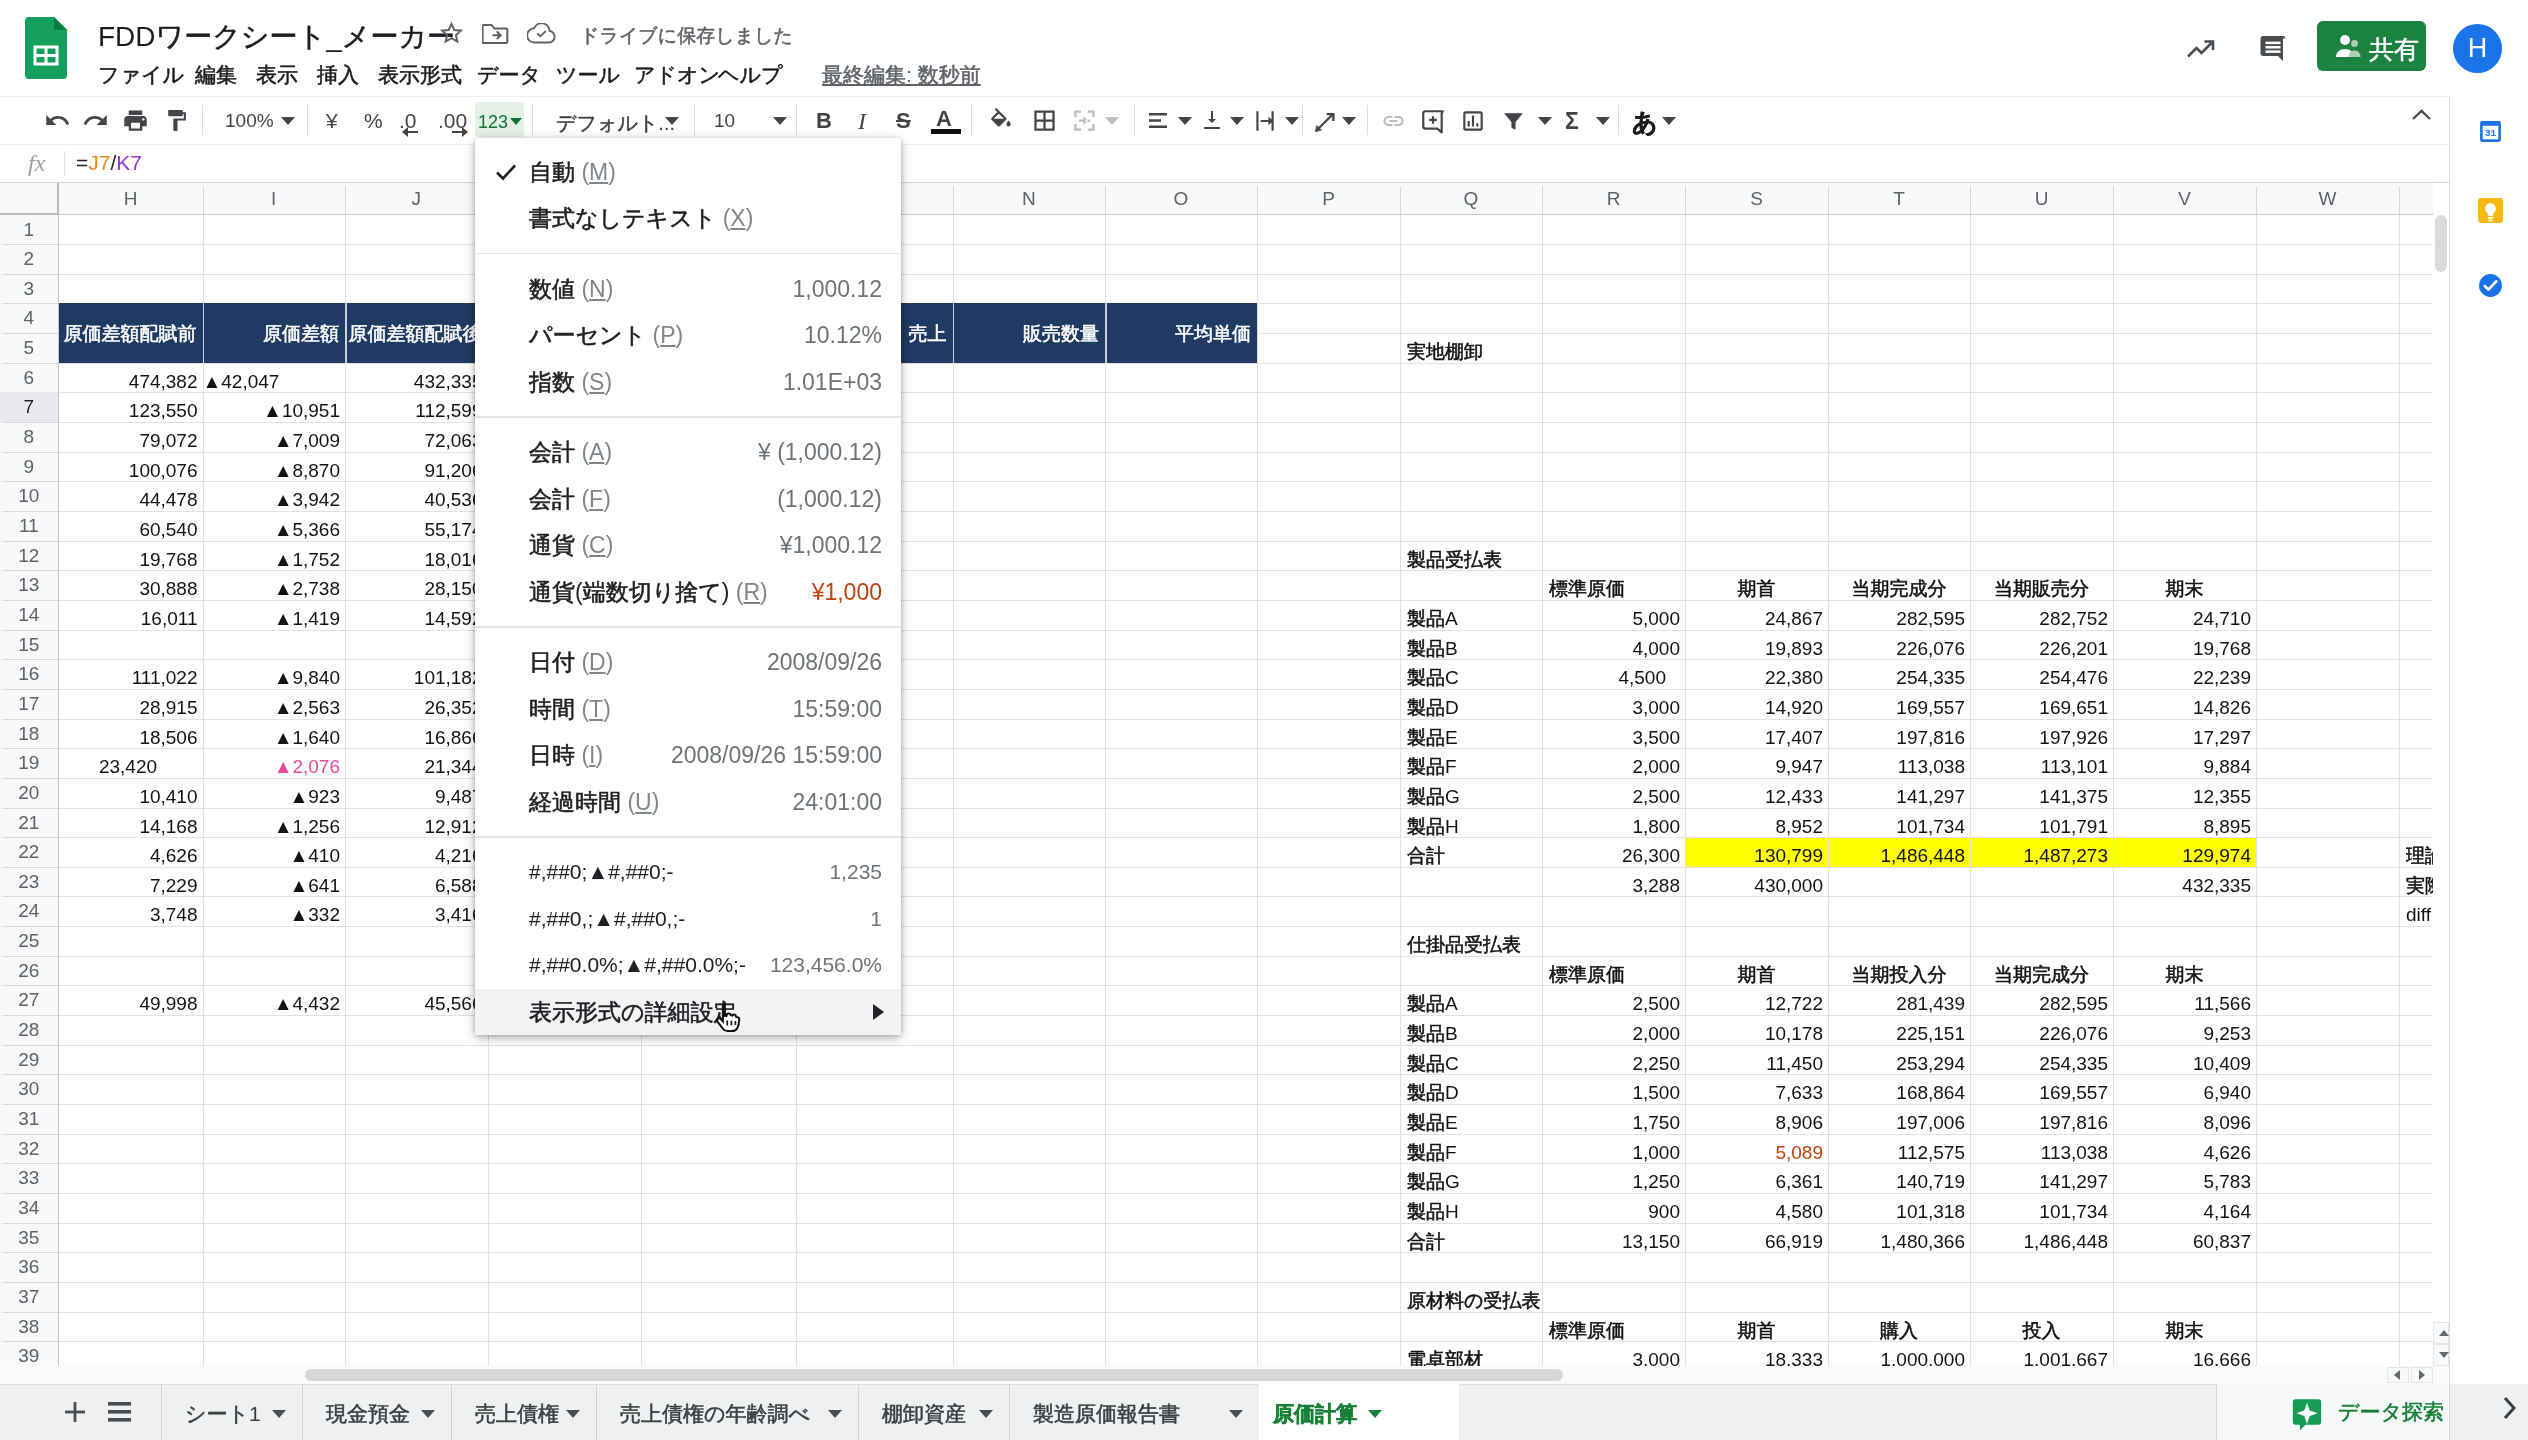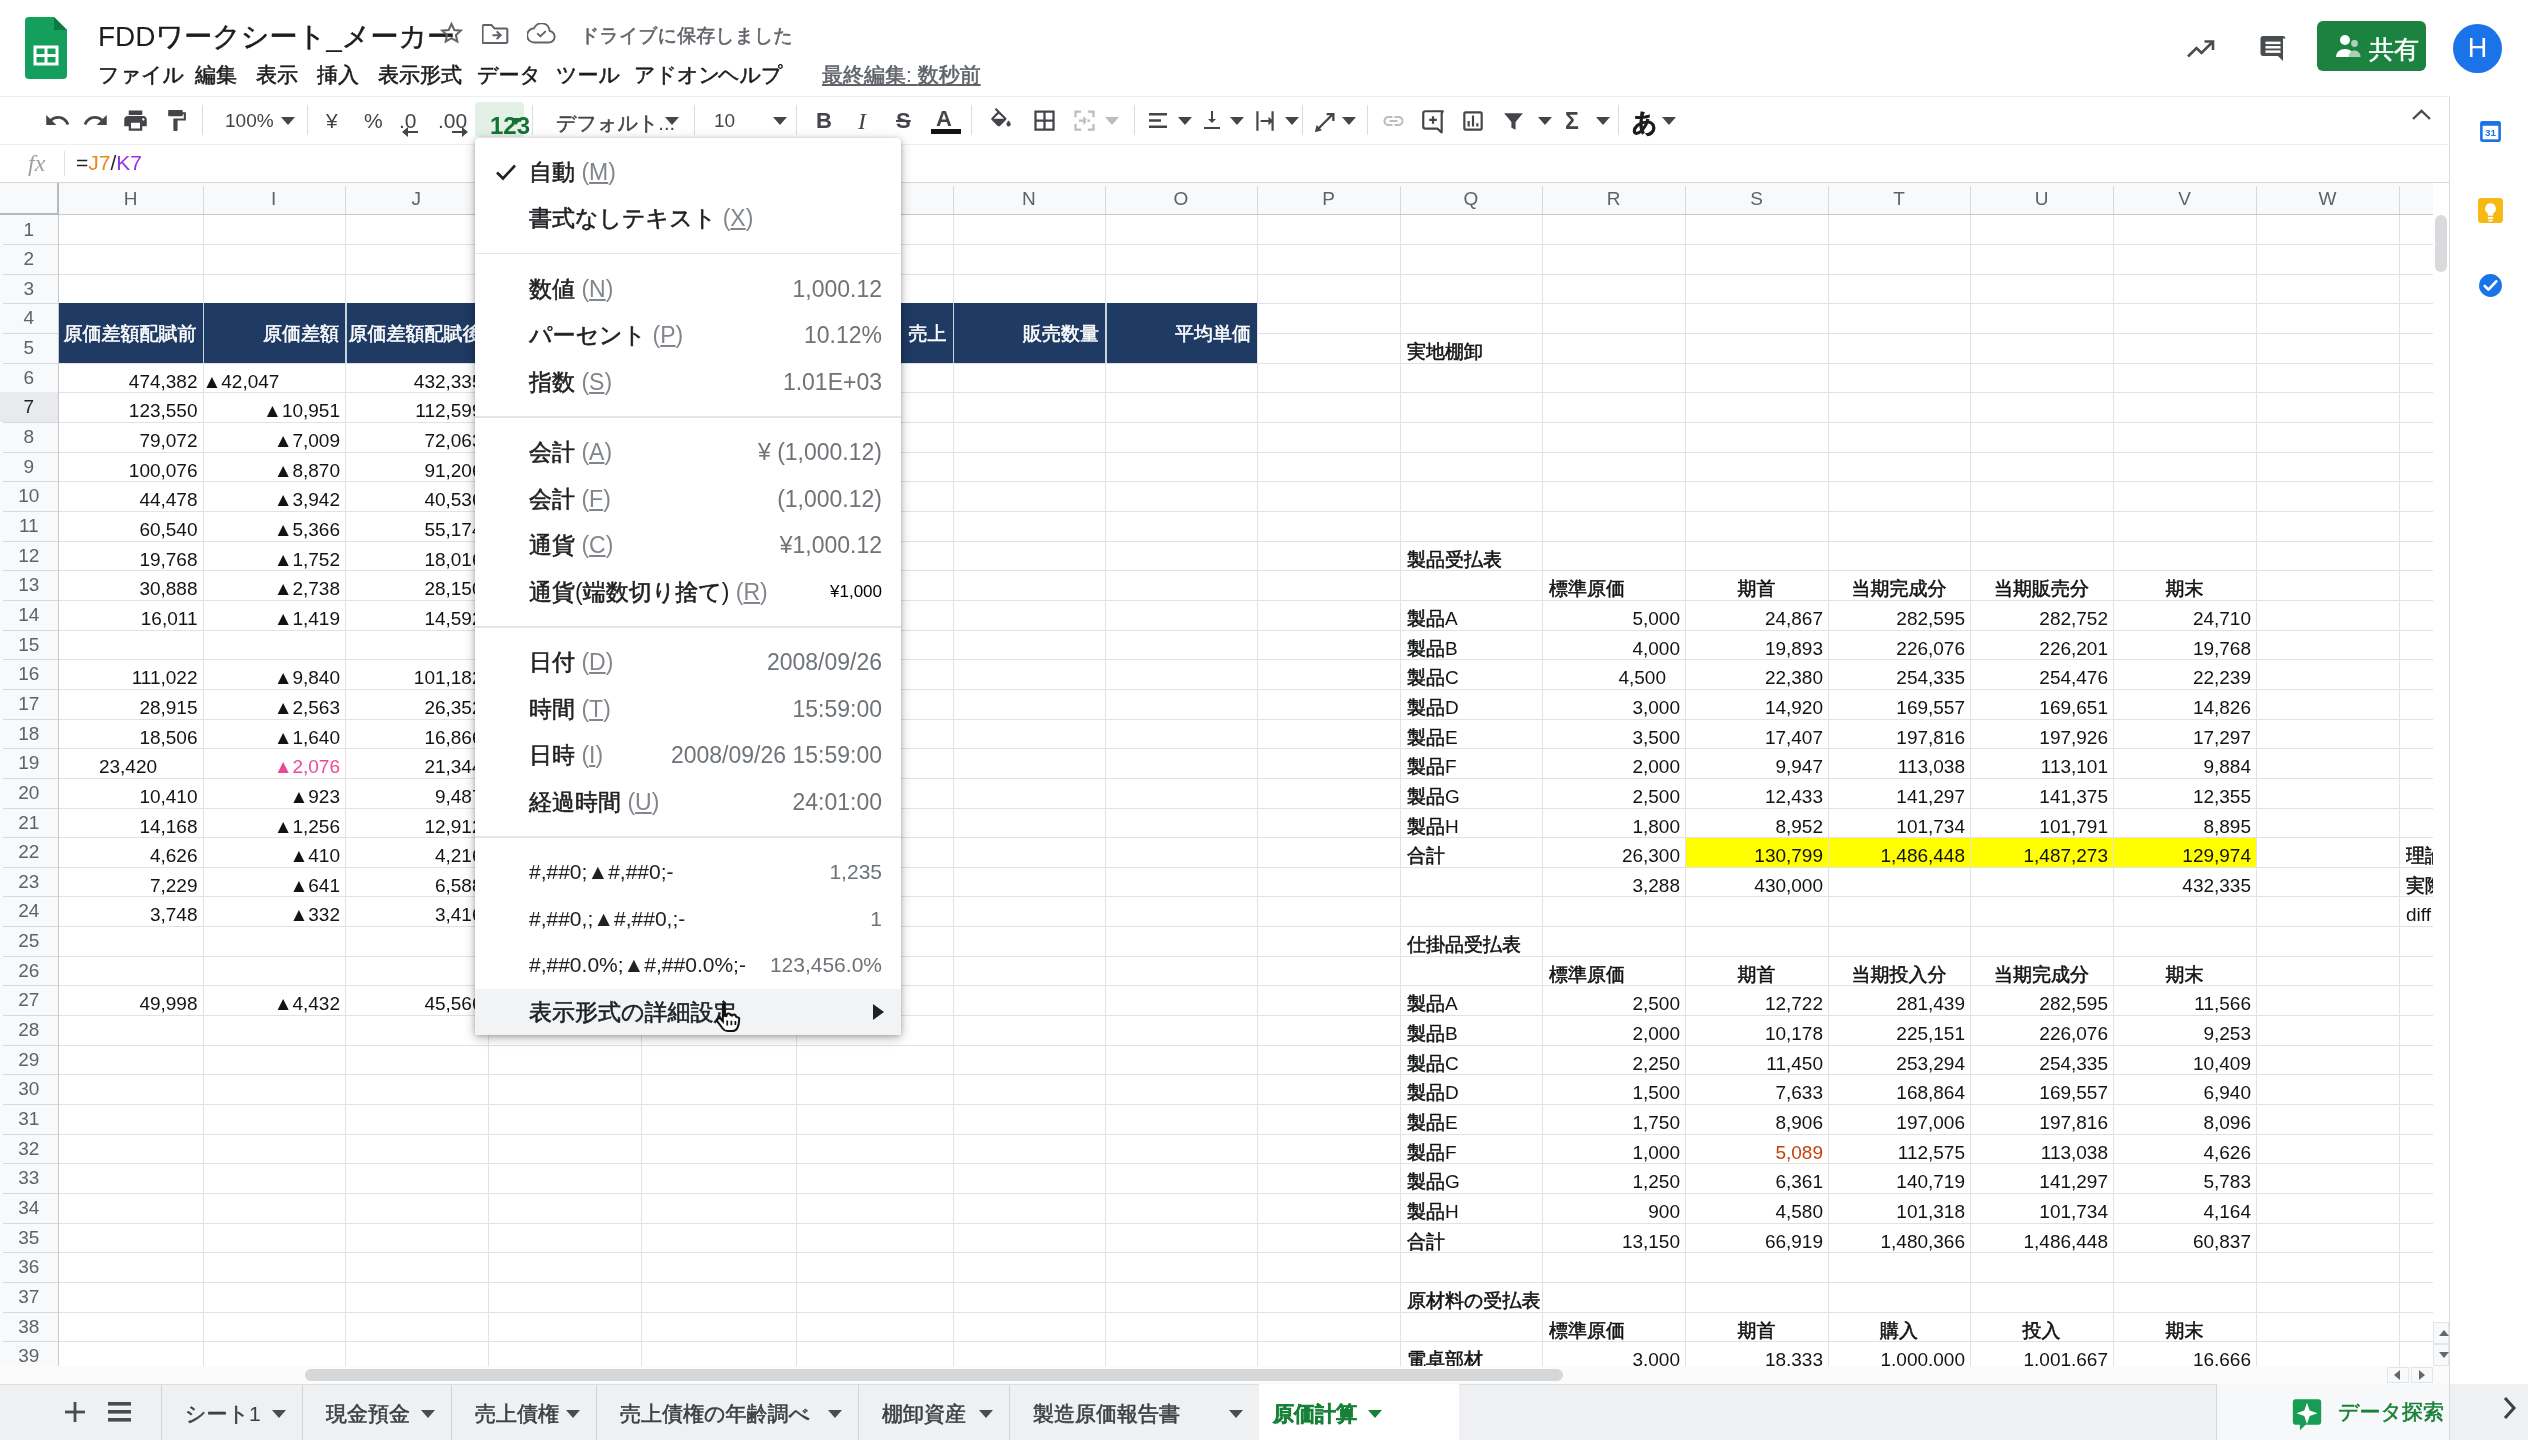--- a/index.html
+++ b/index.html
@@ -79,21 +79,21 @@
 <div class="abs nw" style="left:364px;top:109px;font-size:21px;color:#434549;font-weight:normal;">%</div>
 <div class="abs nw" style="left:399px;top:109px;font-size:21px;color:#434549;font-weight:normal;">.0</div>
 <svg class="abs" style="left:402px;top:126px" width="16" height="12" viewBox="0 0 16 12" fill="#434549">
     <path d="M6 1v4h10v2H6v4L0 6z"></path>
   </svg>
 <div class="abs nw" style="left:438px;top:109px;font-size:21px;color:#434549;font-weight:normal;">.00</div>
 <svg class="abs" style="left:452px;top:126px" width="16" height="12" viewBox="0 0 16 12" fill="#434549">
     <path d="M10 1v4H0v2h10v4l6-5z"></path>
   </svg>
 <div class="abs" style="left:475px;top:102px;width:49px;height:35px;background:#e2f0e6;border-radius:4px"></div>
-<div class="abs nw" style="left:478px;top:112px;font-size:24px;color:#137333;font-weight:bold;margin-left:12px;">123</div>
+<div class="abs nw" style="left:478px;top:112px;font-size:18px;color:#137333;font-weight:normal;">123</div>
 <div class="abs" style="left:510px;top:118px;width:0;height:0;border-left:6px solid transparent;border-right:6px solid transparent;border-top:7px solid #137333"></div>
 <div class="abs" style="left:532px;top:105px;width:1px;height:30px;background:#dadce0"></div>
 <div class="abs nw" style="left:556px;top:110px;font-size:20px;color:#434549;font-weight:normal;"><span class="j">デフォルト</span>...</div>
 <div class="abs" style="left:665px;top:117px;width:0;height:0;border-left:7px solid transparent;border-right:7px solid transparent;border-top:8px solid #434549"></div>
 <div class="abs" style="left:694px;top:105px;width:1px;height:30px;background:#dadce0"></div>
 <div class="abs nw" style="left:714px;top:110px;font-size:19px;color:#434549;font-weight:normal;">10</div>
 <div class="abs" style="left:773px;top:117px;width:0;height:0;border-left:7px solid transparent;border-right:7px solid transparent;border-top:8px solid #434549"></div>
 <div class="abs" style="left:796px;top:105px;width:1px;height:30px;background:#dadce0"></div>
 <div class="abs nw" style="left:816px;top:108px;font-size:22px;color:#434549;font-weight:bold;">B</div>
 <div class="abs nw" style="left:858px;top:108px;font-size:22px;color:#434549;font-weight:normal;"><span style="font-style:italic;font-family:'Liberation Serif',serif;font-size:24px">I</span></div>
@@ -630,21 +630,21 @@
 <div class="abs nw" style="left:529px;top:429.0px;height:46.5px;line-height:46.5px;font-size:23px;color:#202124"><span class="j">会計</span> <span style="color:#80868b">(<span style="text-decoration:underline">A</span>)</span></div>
 <div class="abs nw" style="left:625px;top:429.0px;width:257px;height:46.5px;line-height:46.5px;font-size:23px;color:#6e7378;text-align:right">¥ (1,000.12)</div>
 <div class="abs" style="left:475px;top:475.5px;width:426px;height:46.5px;"></div>
 <div class="abs nw" style="left:529px;top:475.5px;height:46.5px;line-height:46.5px;font-size:23px;color:#202124"><span class="j">会計</span> <span style="color:#80868b">(<span style="text-decoration:underline">F</span>)</span></div>
 <div class="abs nw" style="left:625px;top:475.5px;width:257px;height:46.5px;line-height:46.5px;font-size:23px;color:#6e7378;text-align:right">(1,000.12)</div>
 <div class="abs" style="left:475px;top:522.0px;width:426px;height:46.5px;"></div>
 <div class="abs nw" style="left:529px;top:522.0px;height:46.5px;line-height:46.5px;font-size:23px;color:#202124"><span class="j">通貨</span> <span style="color:#80868b">(<span style="text-decoration:underline">C</span>)</span></div>
 <div class="abs nw" style="left:625px;top:522.0px;width:257px;height:46.5px;line-height:46.5px;font-size:23px;color:#6e7378;text-align:right">¥1,000.12</div>
 <div class="abs" style="left:475px;top:568.5px;width:426px;height:46.5px;"></div>
 <div class="abs nw" style="left:529px;top:568.5px;height:46.5px;line-height:46.5px;font-size:23px;color:#202124"><span class="j">通貨</span>(<span class="j">端数切り捨て</span>) <span style="color:#80868b">(<span style="text-decoration:underline">R</span>)</span></div>
-<div class="abs nw" style="left:625px;top:568.5px;width:257px;height:46.5px;line-height:46.5px;font-size:17px;color:#000000;text-align:right">¥1,000</div>
+<div class="abs nw" style="left:625px;top:568.5px;width:257px;height:46.5px;line-height:46.5px;font-size:23px;color:#c2410c;text-align:right">¥1,000</div>
 <div class="abs" style="left:475px;top:626.0px;width:426px;height:1.5px;background:#e3e5e8"></div>
 <div class="abs" style="left:475px;top:639.0px;width:426px;height:46.5px;"></div>
 <div class="abs nw" style="left:529px;top:639.0px;height:46.5px;line-height:46.5px;font-size:23px;color:#202124"><span class="j">日付</span> <span style="color:#80868b">(<span style="text-decoration:underline">D</span>)</span></div>
 <div class="abs nw" style="left:625px;top:639.0px;width:257px;height:46.5px;line-height:46.5px;font-size:23px;color:#6e7378;text-align:right">2008/09/26</div>
 <div class="abs" style="left:475px;top:685.5px;width:426px;height:46.5px;"></div>
 <div class="abs nw" style="left:529px;top:685.5px;height:46.5px;line-height:46.5px;font-size:23px;color:#202124"><span class="j">時間</span> <span style="color:#80868b">(<span style="text-decoration:underline">T</span>)</span></div>
 <div class="abs nw" style="left:625px;top:685.5px;width:257px;height:46.5px;line-height:46.5px;font-size:23px;color:#6e7378;text-align:right">15:59:00</div>
 <div class="abs" style="left:475px;top:732.0px;width:426px;height:46.5px;"></div>
 <div class="abs nw" style="left:529px;top:732.0px;height:46.5px;line-height:46.5px;font-size:23px;color:#202124"><span class="j">日時</span> <span style="color:#80868b">(<span style="text-decoration:underline">I</span>)</span></div>
 <div class="abs nw" style="left:625px;top:732.0px;width:257px;height:46.5px;line-height:46.5px;font-size:23px;color:#6e7378;text-align:right">2008/09/26 15:59:00</div>

